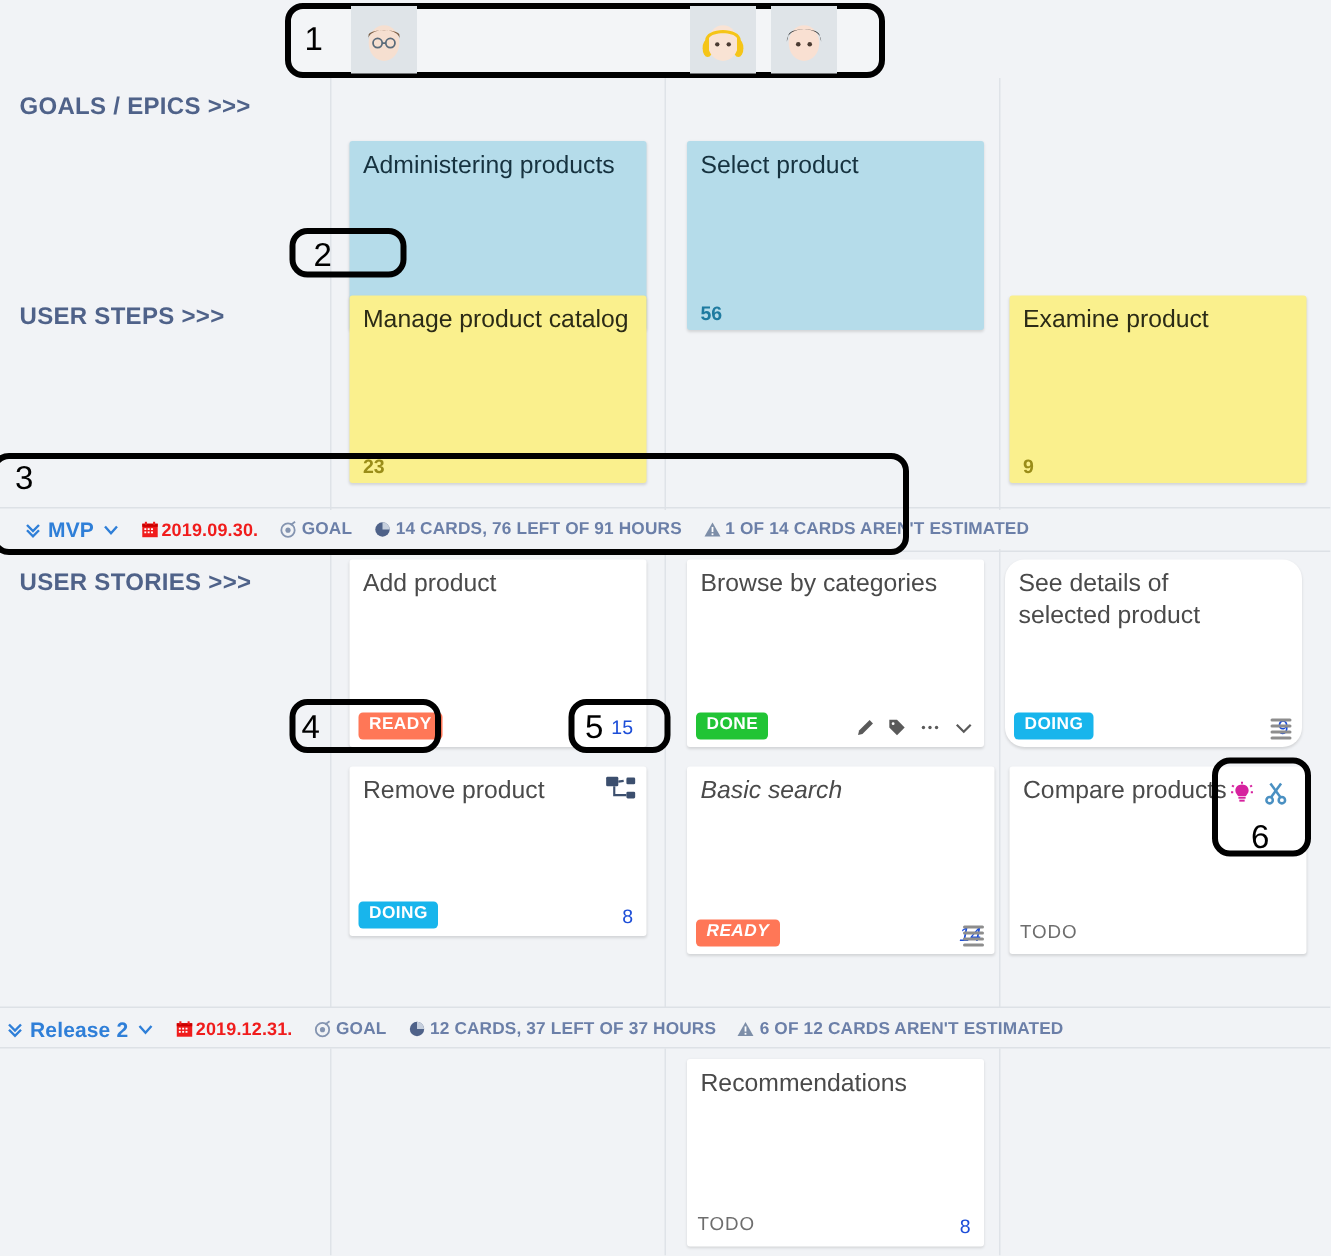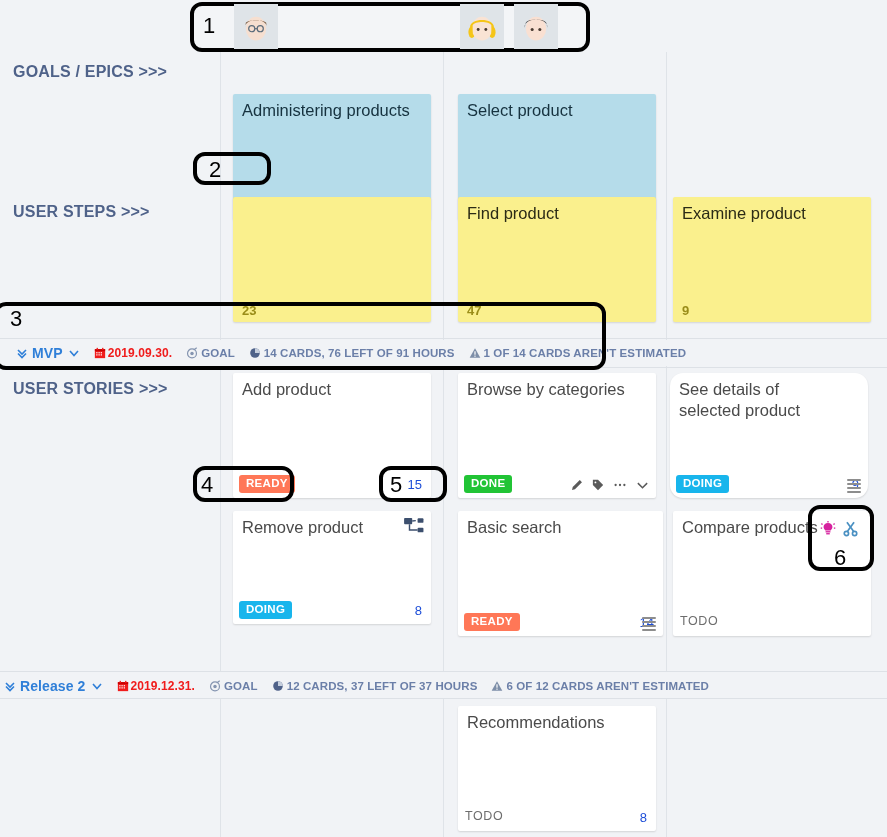--- a/index.html
+++ b/index.html
@@ -173,25 +173,22 @@
   </div>
 
   <div class="card epic" style="left:458px; top:57px; width:198px; height:126px;">
     <div class="title">Select product</div>
     <div class="num">56</div>
   </div>
 
   <div class="rowlabel" style="top:203px;">USER STEPS &gt;&gt;&gt;</div>
 
   <div class="card step" style="left:233px; top:197px; width:198px; height:125px;">
+    <div class="title">Manage product catalog</div>
     <div class="num">23</div>
-  </div>
-  <div class="card step" style="left:458px; top:197px; width:198px; height:125px;">
-    <div class="title">Find product</div>
-    <div class="num">47</div>
   </div>
   <div class="card step" style="left:673px; top:197px; width:198px; height:125px;">
     <div class="title">Examine product</div>
     <div class="num">9</div>
   </div>
 
   <div class="hline" style="top:338px;"></div>
   <div class="releasebar" style="top:340px;margin-left:12px;">
     <div style="width:4px"></div>
     <span>
@@ -317,21 +314,21 @@
           <rect x="15" y="12" width="6.5" height="5" rx="1" fill="#3c4f6e"></rect>
           <path d="M9 4.5 L13 4" stroke="#3c4f6e" stroke-width="1.6" fill="none"></path>
           <path d="M6 8 L6 14.5 L15 14.5" stroke="#3c4f6e" stroke-width="1.6" fill="none"></path>
         </svg>
       </span>
     </div>
     <div class="badge doing">DOING</div>
     <div class="num">8</div>
   </div>
 
-  <div class="card story" style="left:458px; top:511px; width:205px; height:125px;">
+  <div class="card story" style="left:458px; top:511px; width:205px; height:125px;font-style:italic;">
     <div class="title">Basic search</div>
     <div class="badge ready">READY</div>
     <div class="num num-with-desc">14</div>
     <div class="descicon">
       <span></span>
         <span></span>
         <span></span>
         <span></span>
     </div>
   </div>

